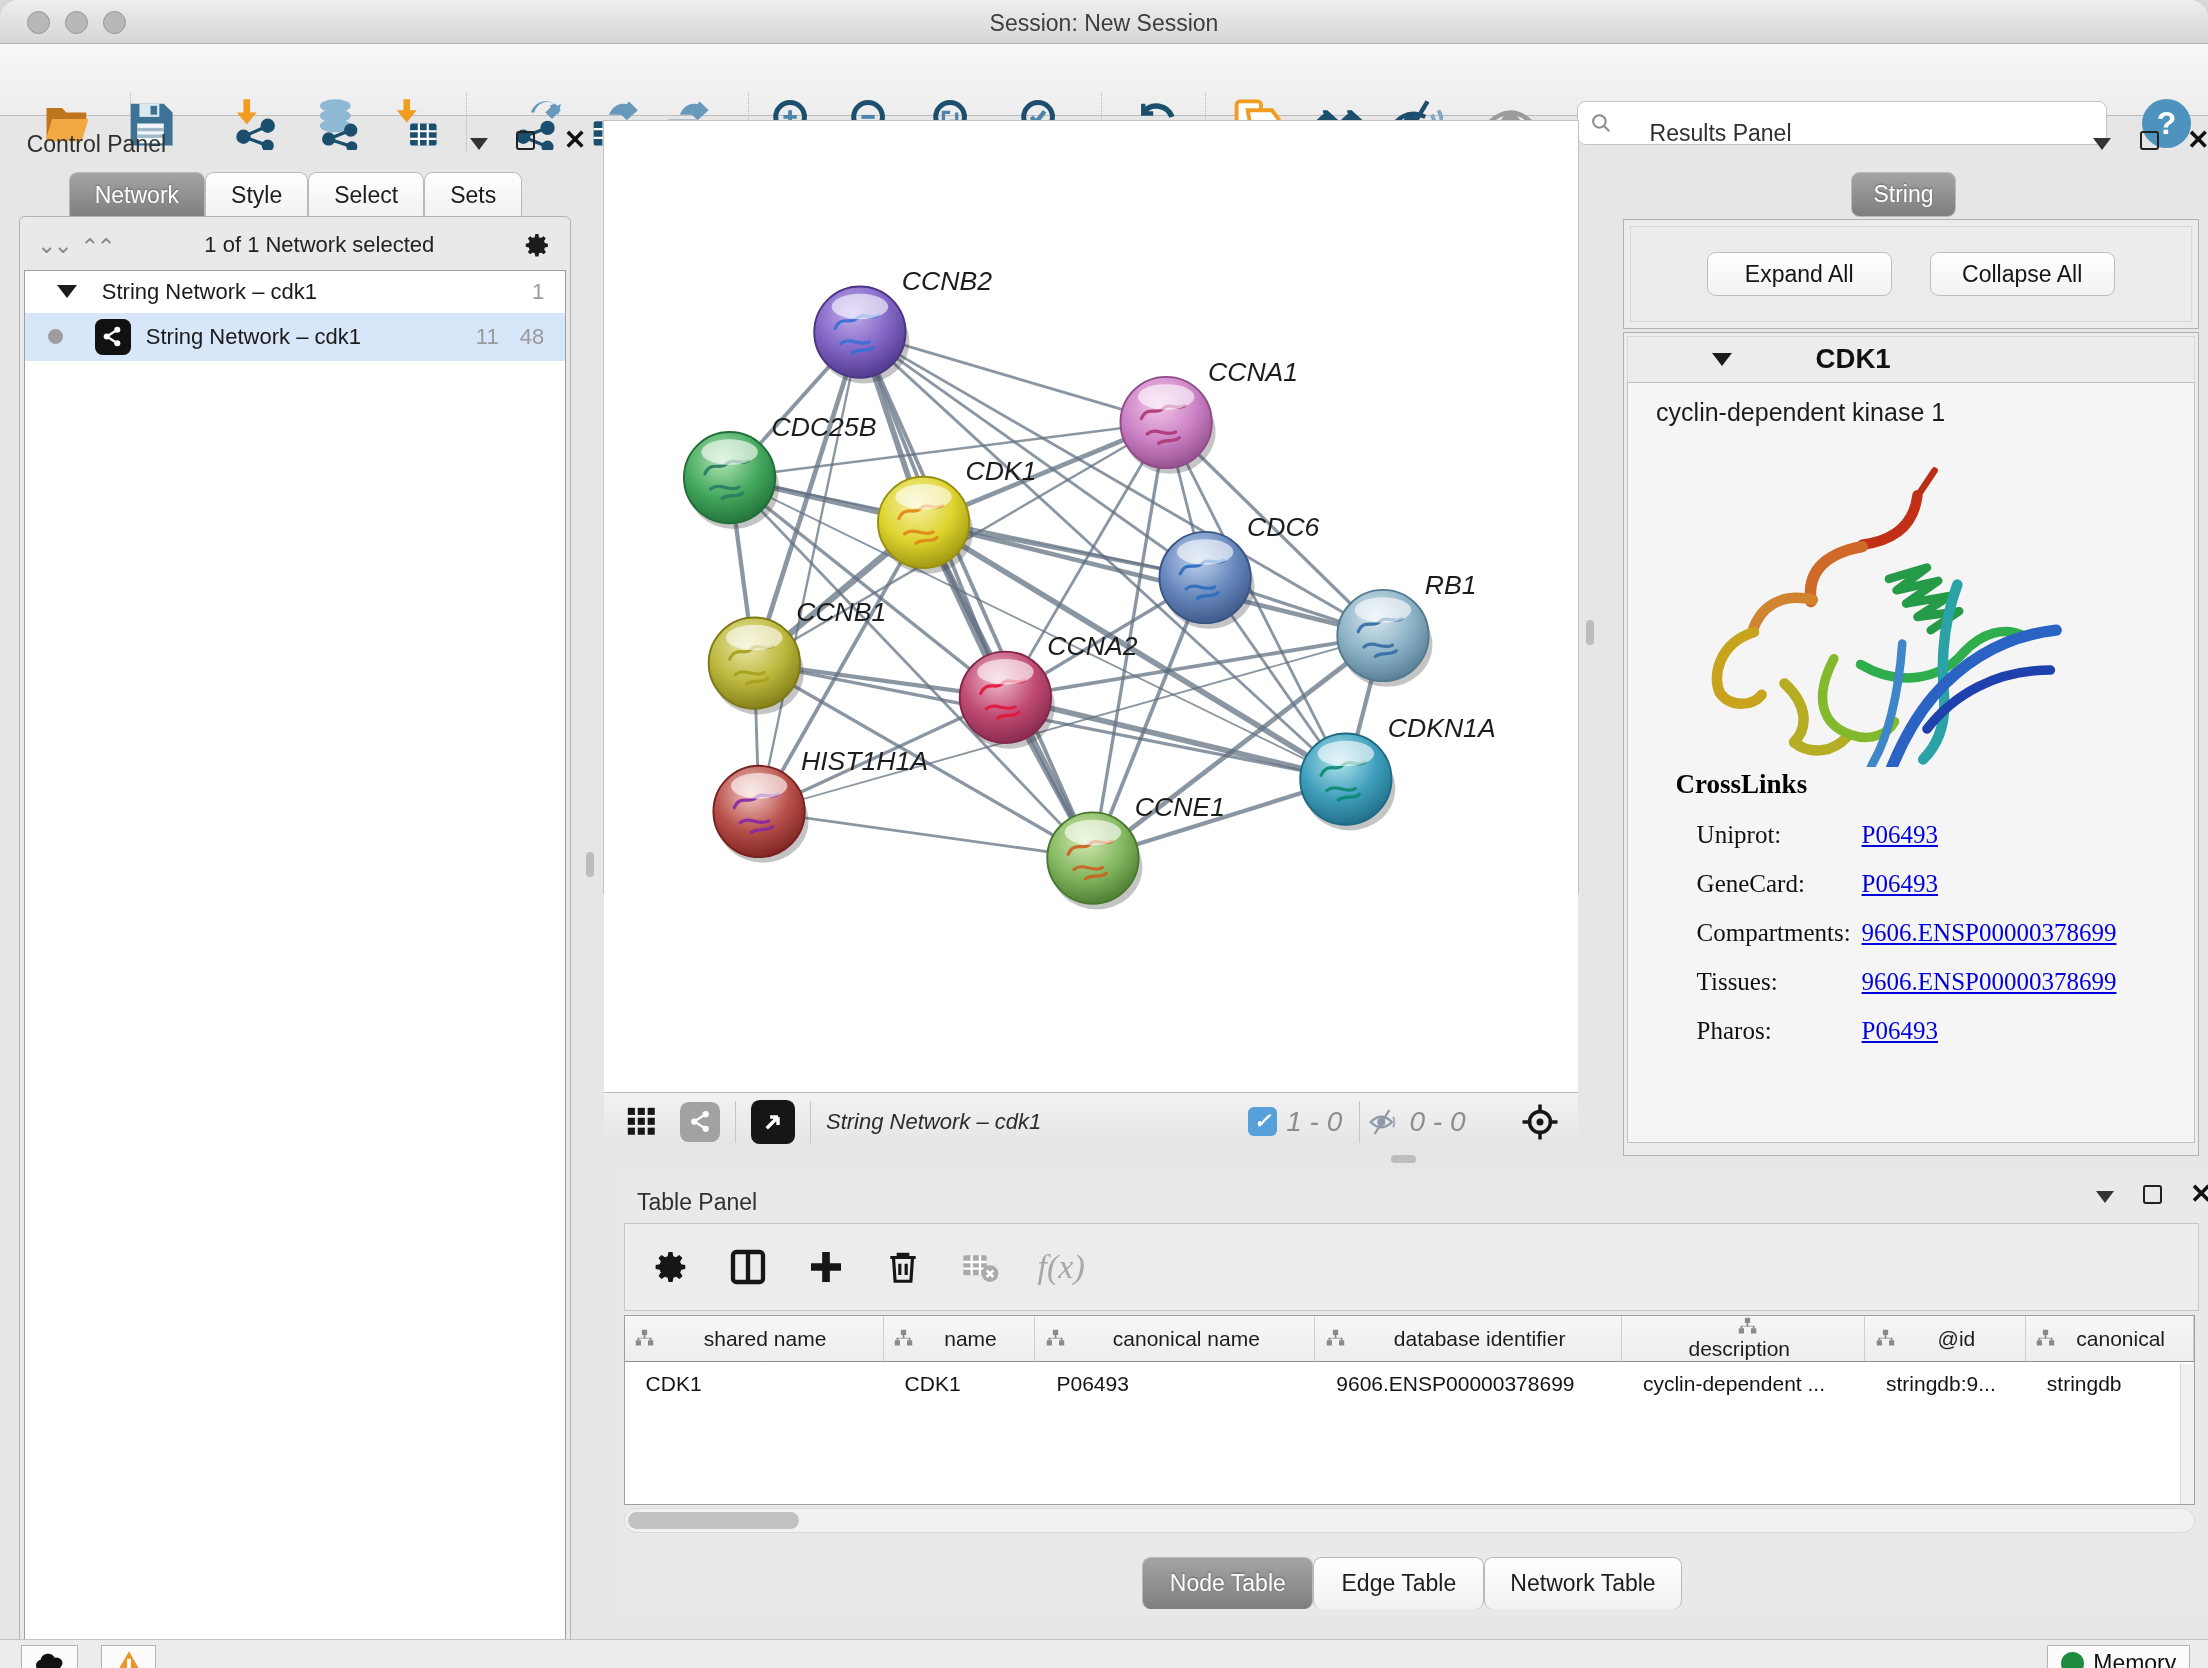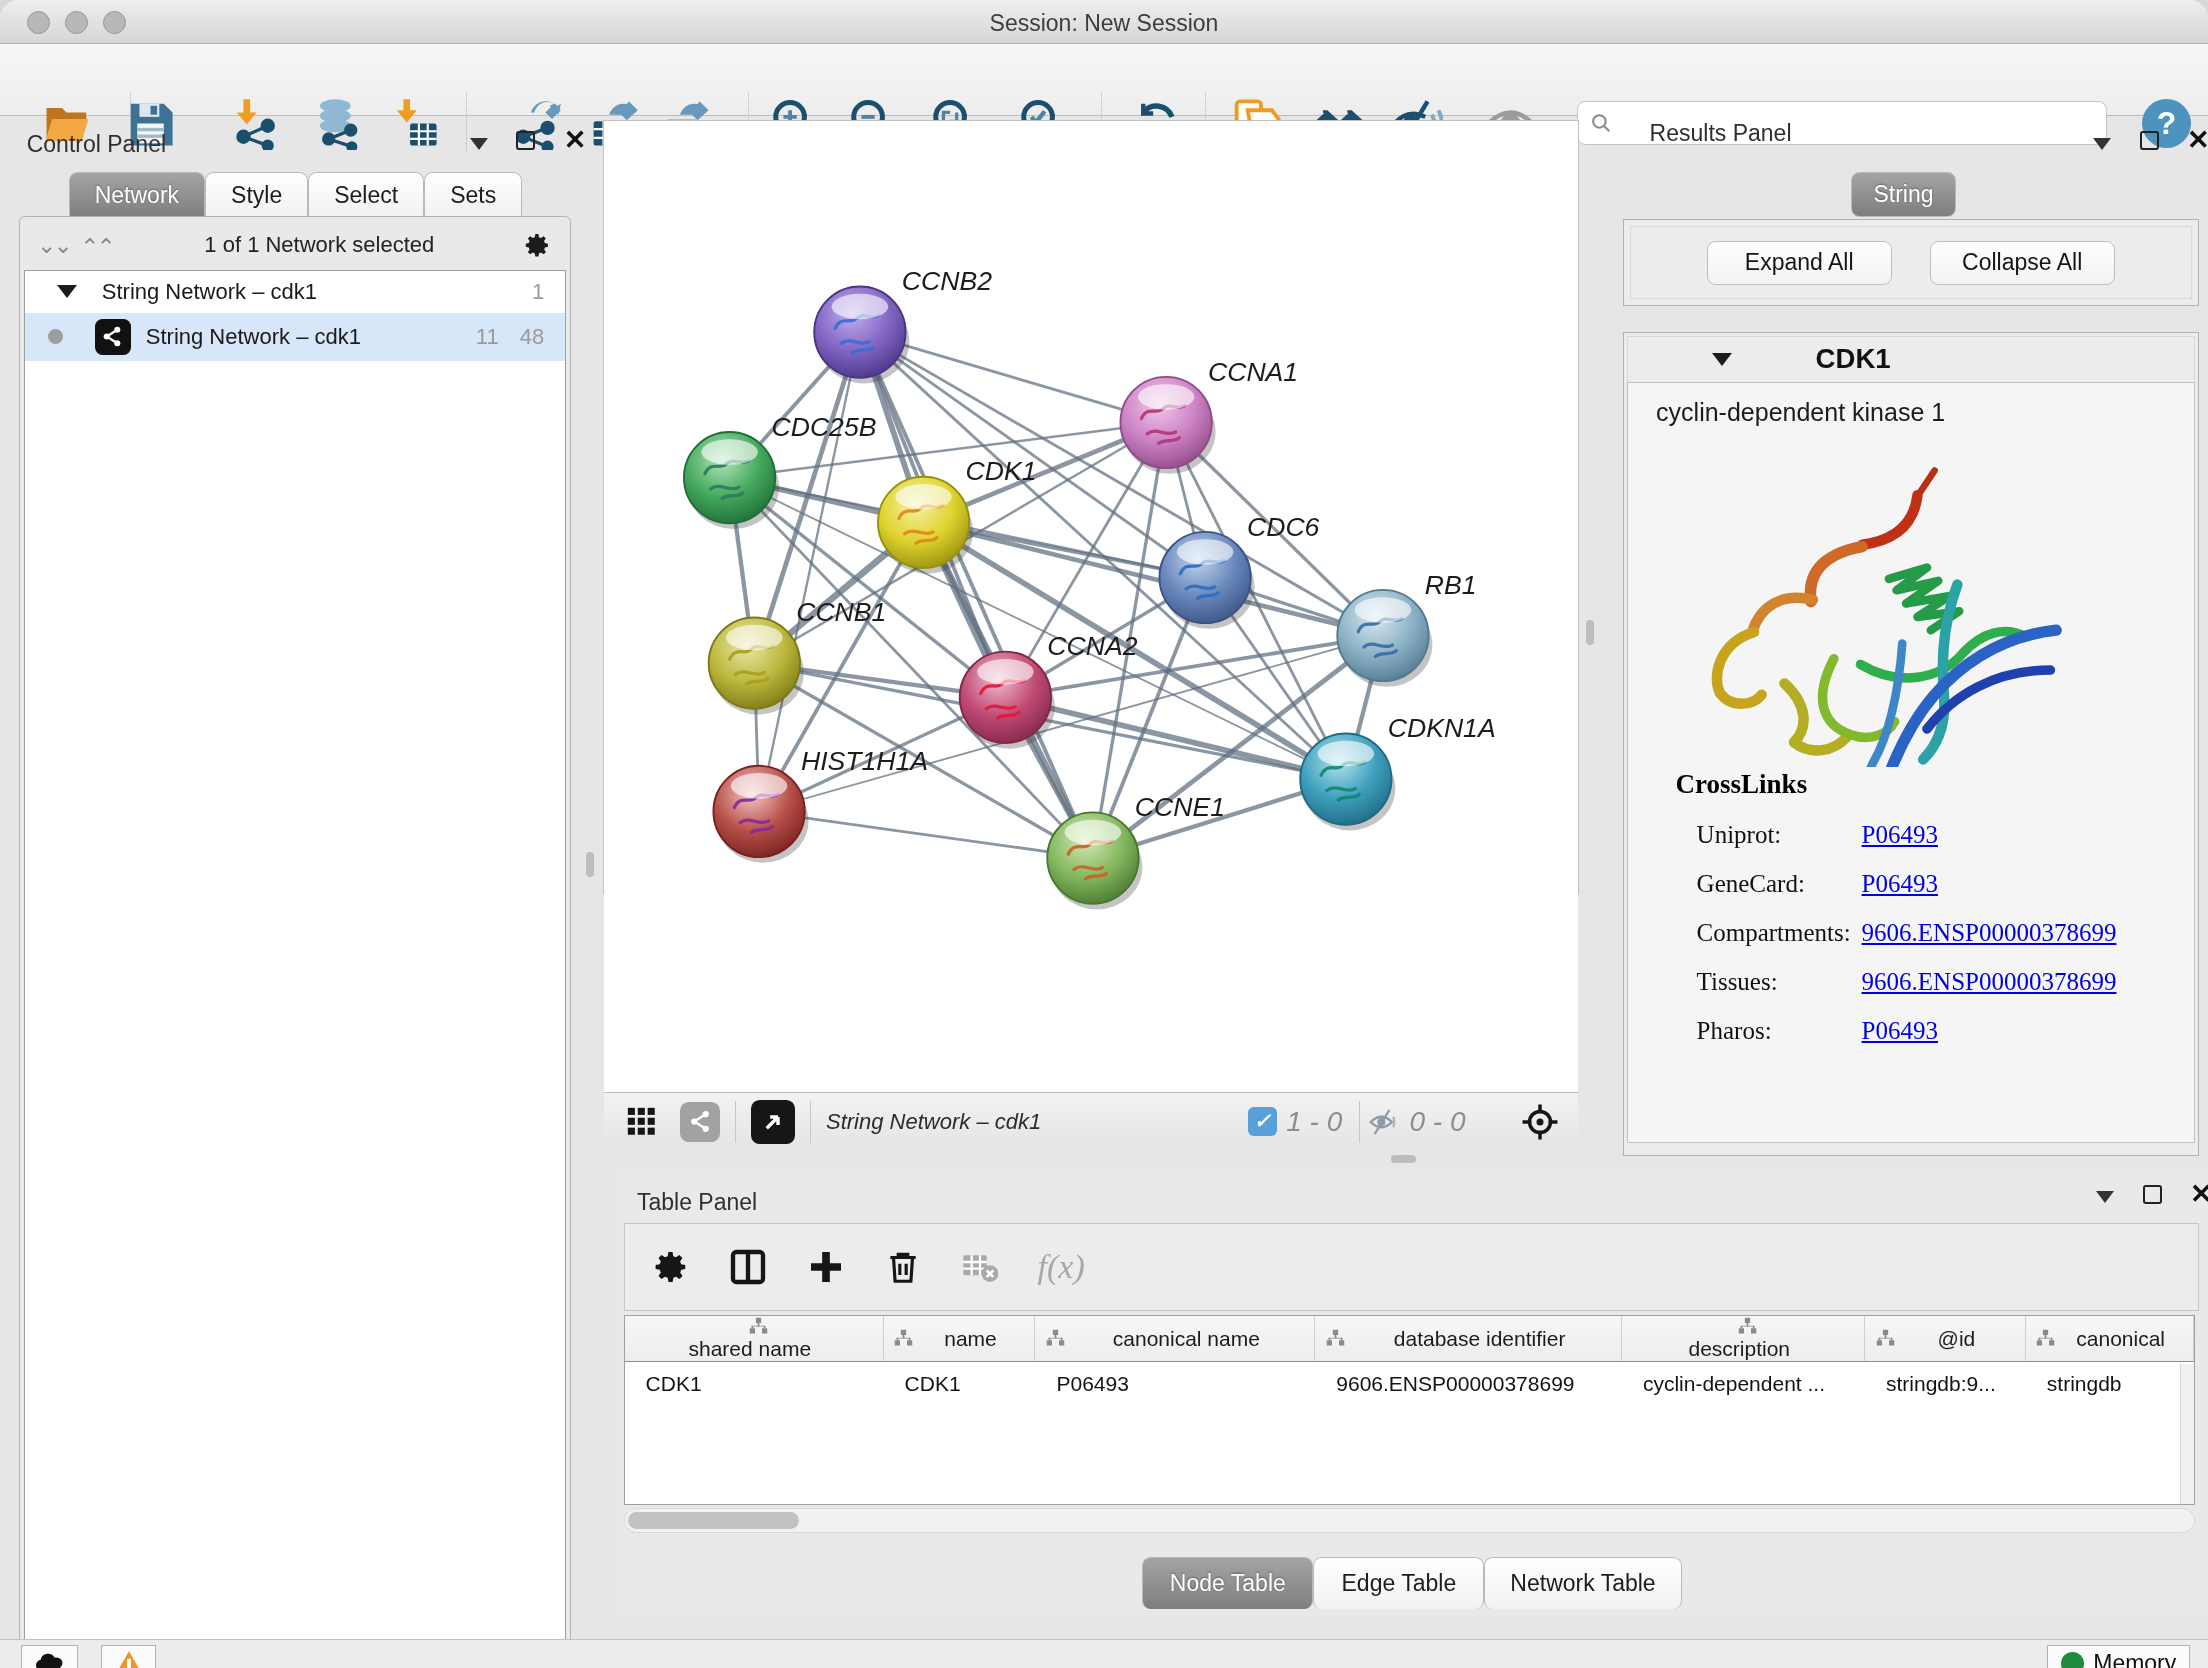--- a/index.html
+++ b/index.html
@@ -70,21 +70,21 @@
   .nv-sep { height:42px; border-left:1px solid #c6c6c6; margin:0 15px; }
   #nv-title { flex:1; }
   .nv-count { color:#8d8d8d; margin:0 9.5px; font-size:28px; }
   .checkbox-blue { width:28.5px; height:28.5px; background:#57a0d9; border-radius:5.7px; color:#fff;
     font-size:21px; font-weight:bold; text-align:center; line-height:28.5px; }
 
   
   #results-panel { position:absolute; left:1617px; top:120px; width:588px; height:1039px; }
   #rp-title { position:absolute; left:7.6px; top:0;margin-left:25px; }
   #rp-tab { position:absolute; left:234px; top:52px; width:105px; border-radius:8.6px; border-bottom:1px solid #b9b9b9; }
-  #rp-box1 { position:absolute; left:5.7px; top:99px; width:576px; height:87px;
+  #rp-box1 { position:absolute; left:5.7px; top:99px; width:576px; height:110px;
     border:1.9px solid #b2b2b2; background:#ececec; padding:6px; }
   #rp-box1-inner { width:100%; height:100%; border:1px solid #d8d8d8; display:flex;
     align-items:center; justify-content:center; gap:38px; }
   .rp-btn { width:185px; height:44px; background:linear-gradient(#ffffff,#f2f2f2);
     border:1px solid #bdbdbd; border-radius:8.6px; font-size:23px; color:#141414;
     display:flex; align-items:center; justify-content:center; }
   #rp-box2 { position:absolute; left:5.7px; top:212px; width:576px; height:824px;
     border:1.9px solid #b2b2b2; background:#ececec; padding:2.9px; }
   #rp-sec-head { height:46px; display:flex; align-items:center; border:1px solid #d8d8d8; border-bottom:none; }
   #rp-sec-head .tri-down { margin-left:84px; }
@@ -686,21 +686,21 @@
           <g stroke="#fff" stroke-width="1.4">
             <path d="M2 9h14M2 13h14M7 5v12M12 5v12"></path>
           </g>
           <circle cx="18" cy="16" r="5" fill="#a9a9a9"></circle>
           <path d="M16 14l4 4M20 14l-4 4" stroke="#fff" stroke-width="1.6"></path>
         </svg>
       <span id="tp-fx">f(x)</span>
     </div>
     <div id="tp-table">
       <div id="tp-header">
-          <div class="th" style="width: 261px; flex-direction: column;">
+          <div class="th" style="width: 261px;">
             <svg class="colicon" width="21" height="21" viewBox="0 0 24 24">
               <g fill="#8a8a8a">
                 <rect x="9" y="2" width="6" height="6"></rect>
                 <rect x="2" y="14" width="6" height="6"></rect>
                 <rect x="16" y="14" width="6" height="6"></rect>
                 <path d="M11 8h2v4h-2z"></path>
                 <path d="M4 14v-3h16v3h-2v-2H6v2z"></path>
               </g>
             </svg>
             <span class="th-lbl">shared name</span>

